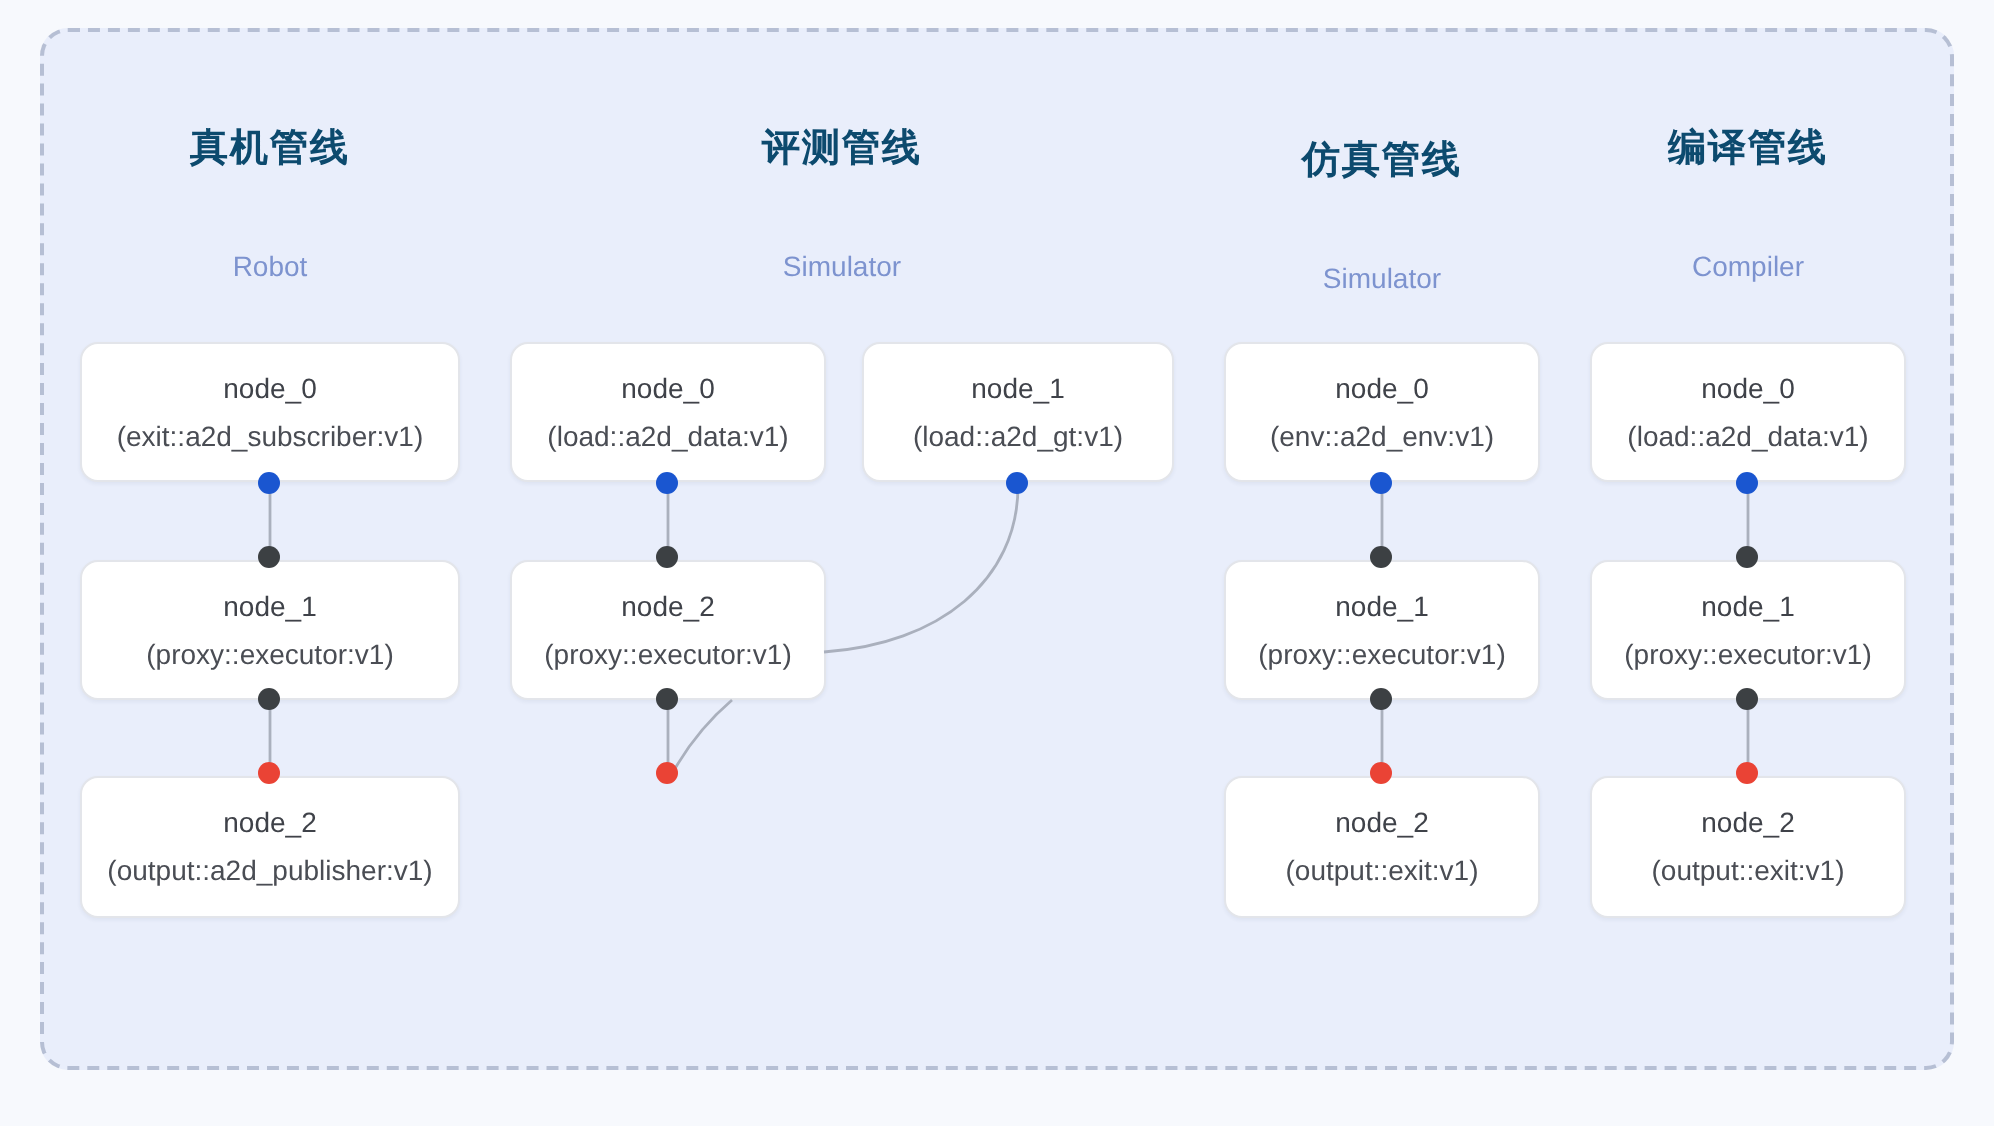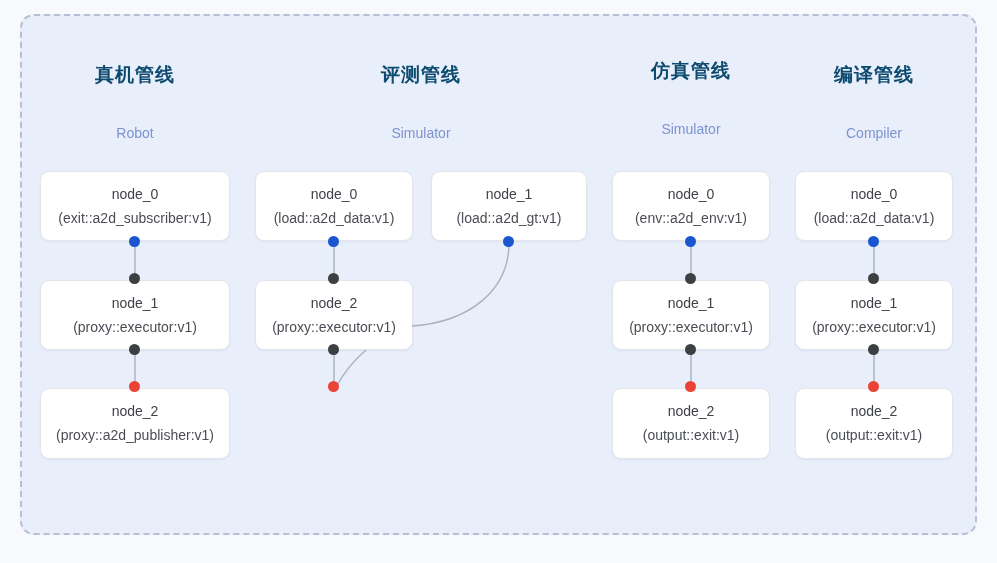--- a/index.html
+++ b/index.html
@@ -139,21 +139,21 @@
   </svg>
 
   <div class="col-head" style="left:45px; top:62px; width:180px;">
     <div class="col-title">真机管线</div>
     <div class="col-sub">Robot</div>
   </div>
   <div class="col-head" style="left:331px; top:62px; width:180px;">
     <div class="col-title">评测管线</div>
     <div class="col-sub">Simulator</div>
   </div>
-  <div class="col-head" style="left:601px; top:58px; width:180px;">
+  <div class="col-head" style="left:601px; top:68px; width:180px;">
     <div class="col-title">仿真管线</div>
     <div class="col-sub">Simulator</div>
   </div>
   <div class="col-head" style="left:784px; top:62px; width:180px;">
     <div class="col-title">编译管线</div>
     <div class="col-sub">Compiler</div>
   </div>
 
   <div class="node" style="left:40px; top:171px; width:190px; height:70px;">
     <div class="node-id">node_0</div>
@@ -163,21 +163,21 @@
 
   <div class="node" style="left:40px; top:280px; width:190px; height:70px;">
     <div class="node-id">node_1</div>
     <div class="node-type">(proxy::executor:v1)</div>
   </div>
   <div class="port in" style="left:129px; top:273px;"></div>
   <div class="port in" style="left:129px; top:344px;"></div>
 
   <div class="node" style="left:40px; top:388px; width:190px; height:71px;">
     <div class="node-id">node_2</div>
-    <div class="node-type">(proxy::a2d_publisher:v1)</div>
+    <div class="node-type">(output::a2d_publisher:v1)</div>
   </div>
   <div class="port final" style="left:129px; top:381px;"></div>
 
   <div class="node" style="left:255px; top:171px; width:158px; height:70px;">
     <div class="node-id">node_0</div>
     <div class="node-type">(load::a2d_data:v1)</div>
   </div>
   <div class="port out" style="left:328px; top:236px;"></div>
 
   <div class="node" style="left:431px; top:171px; width:156px; height:70px;">

